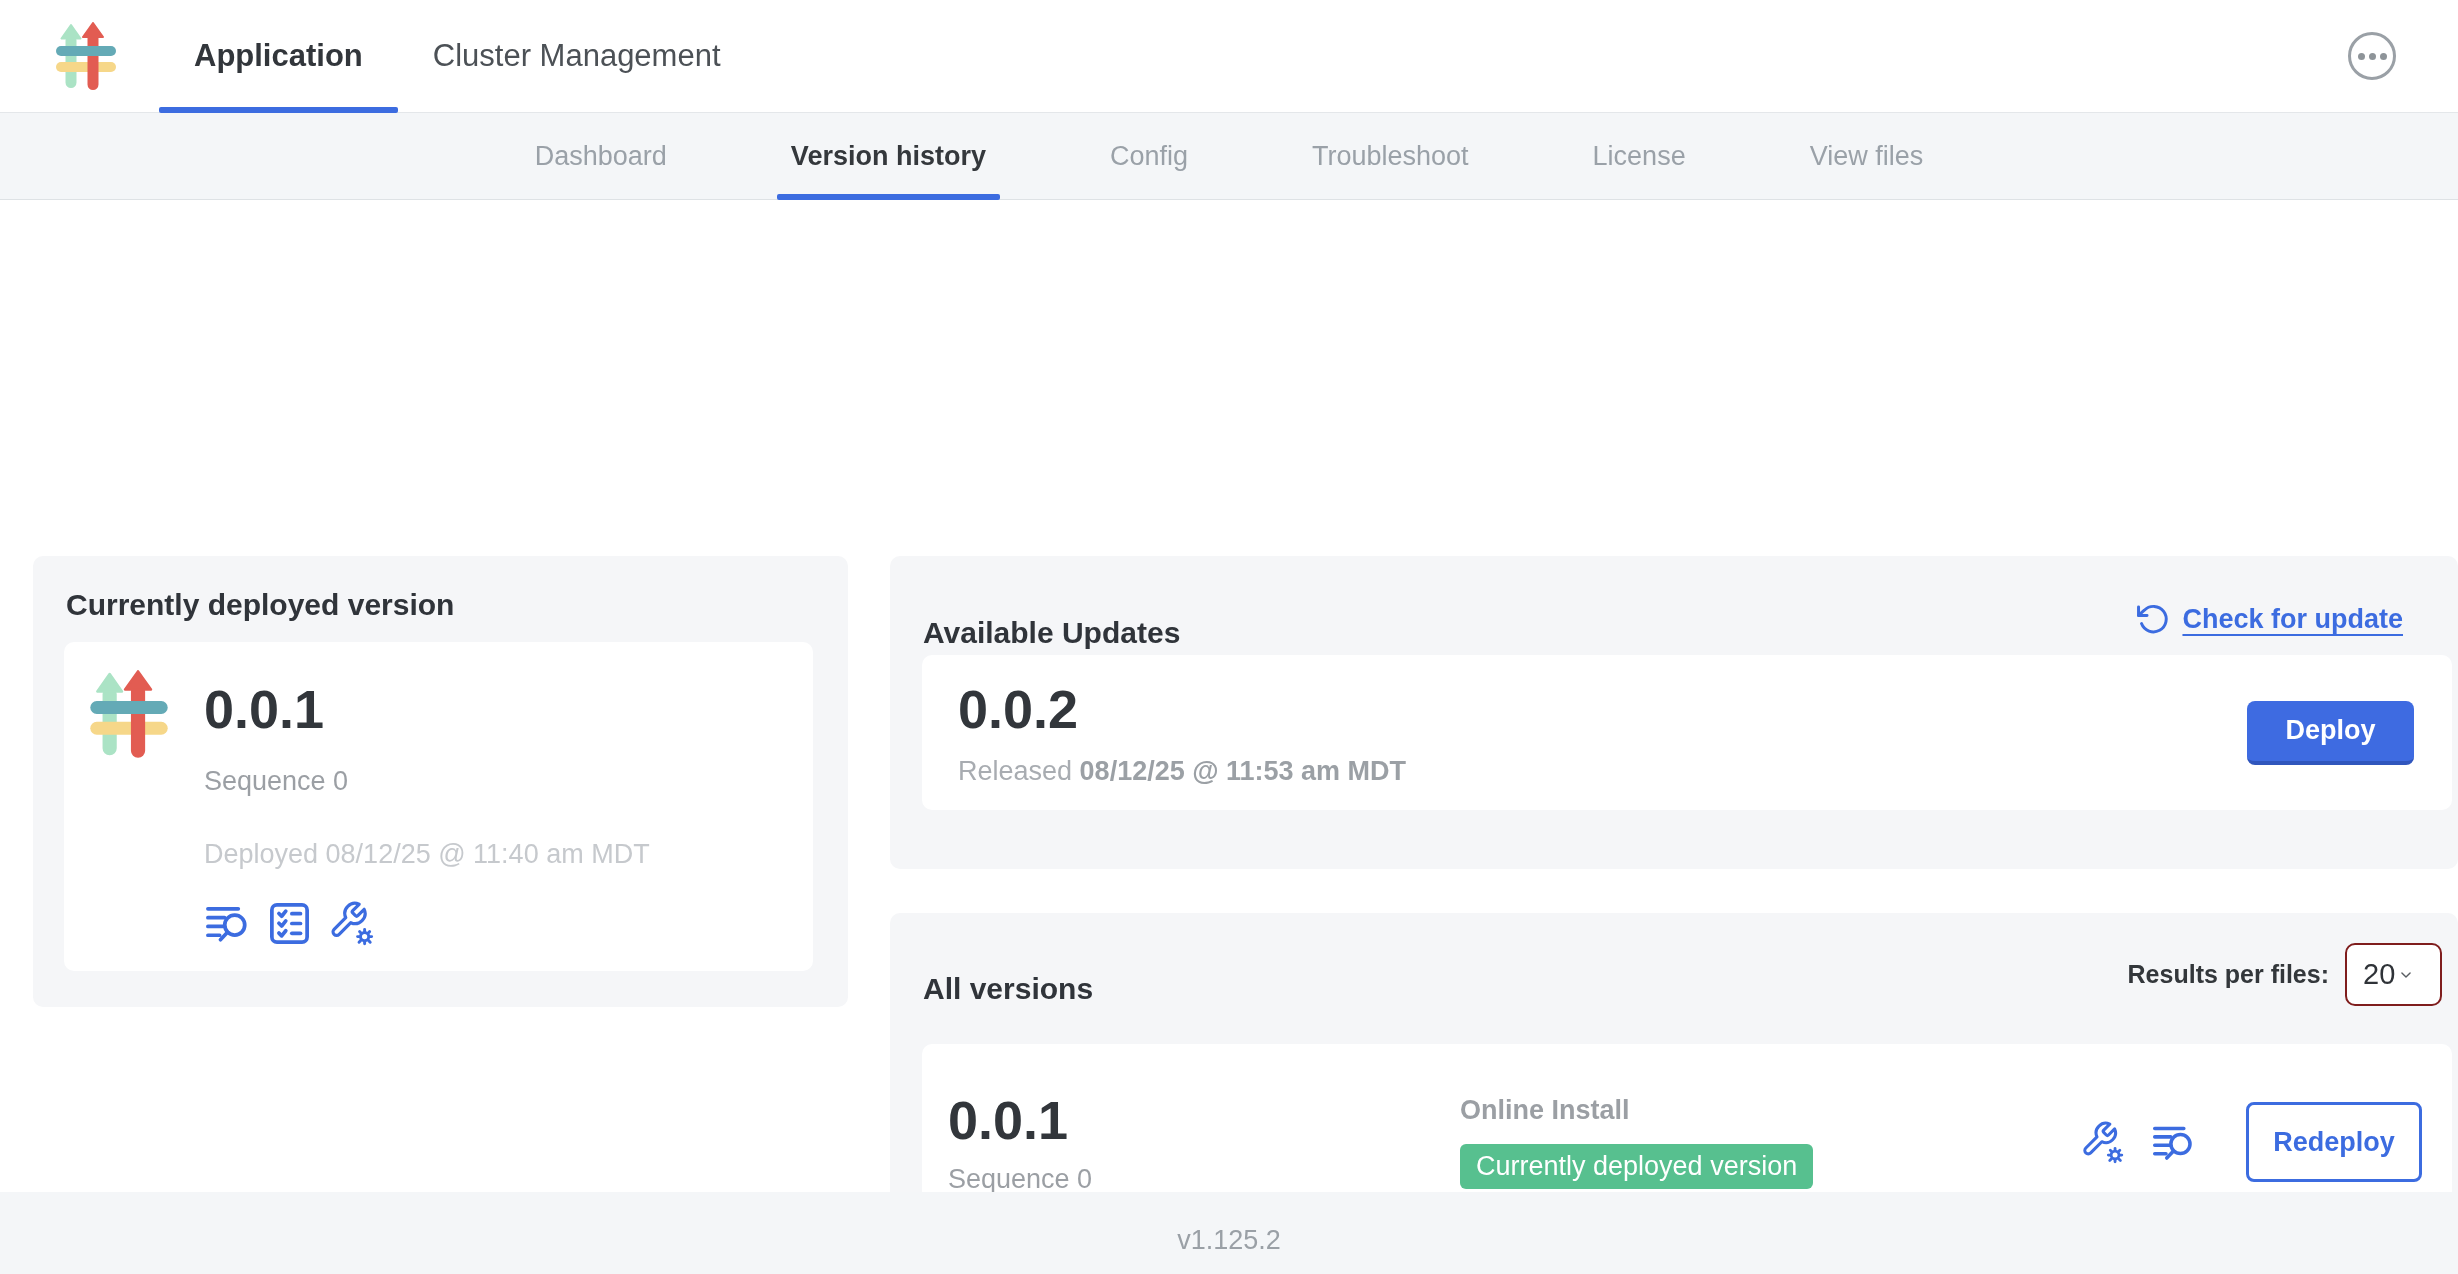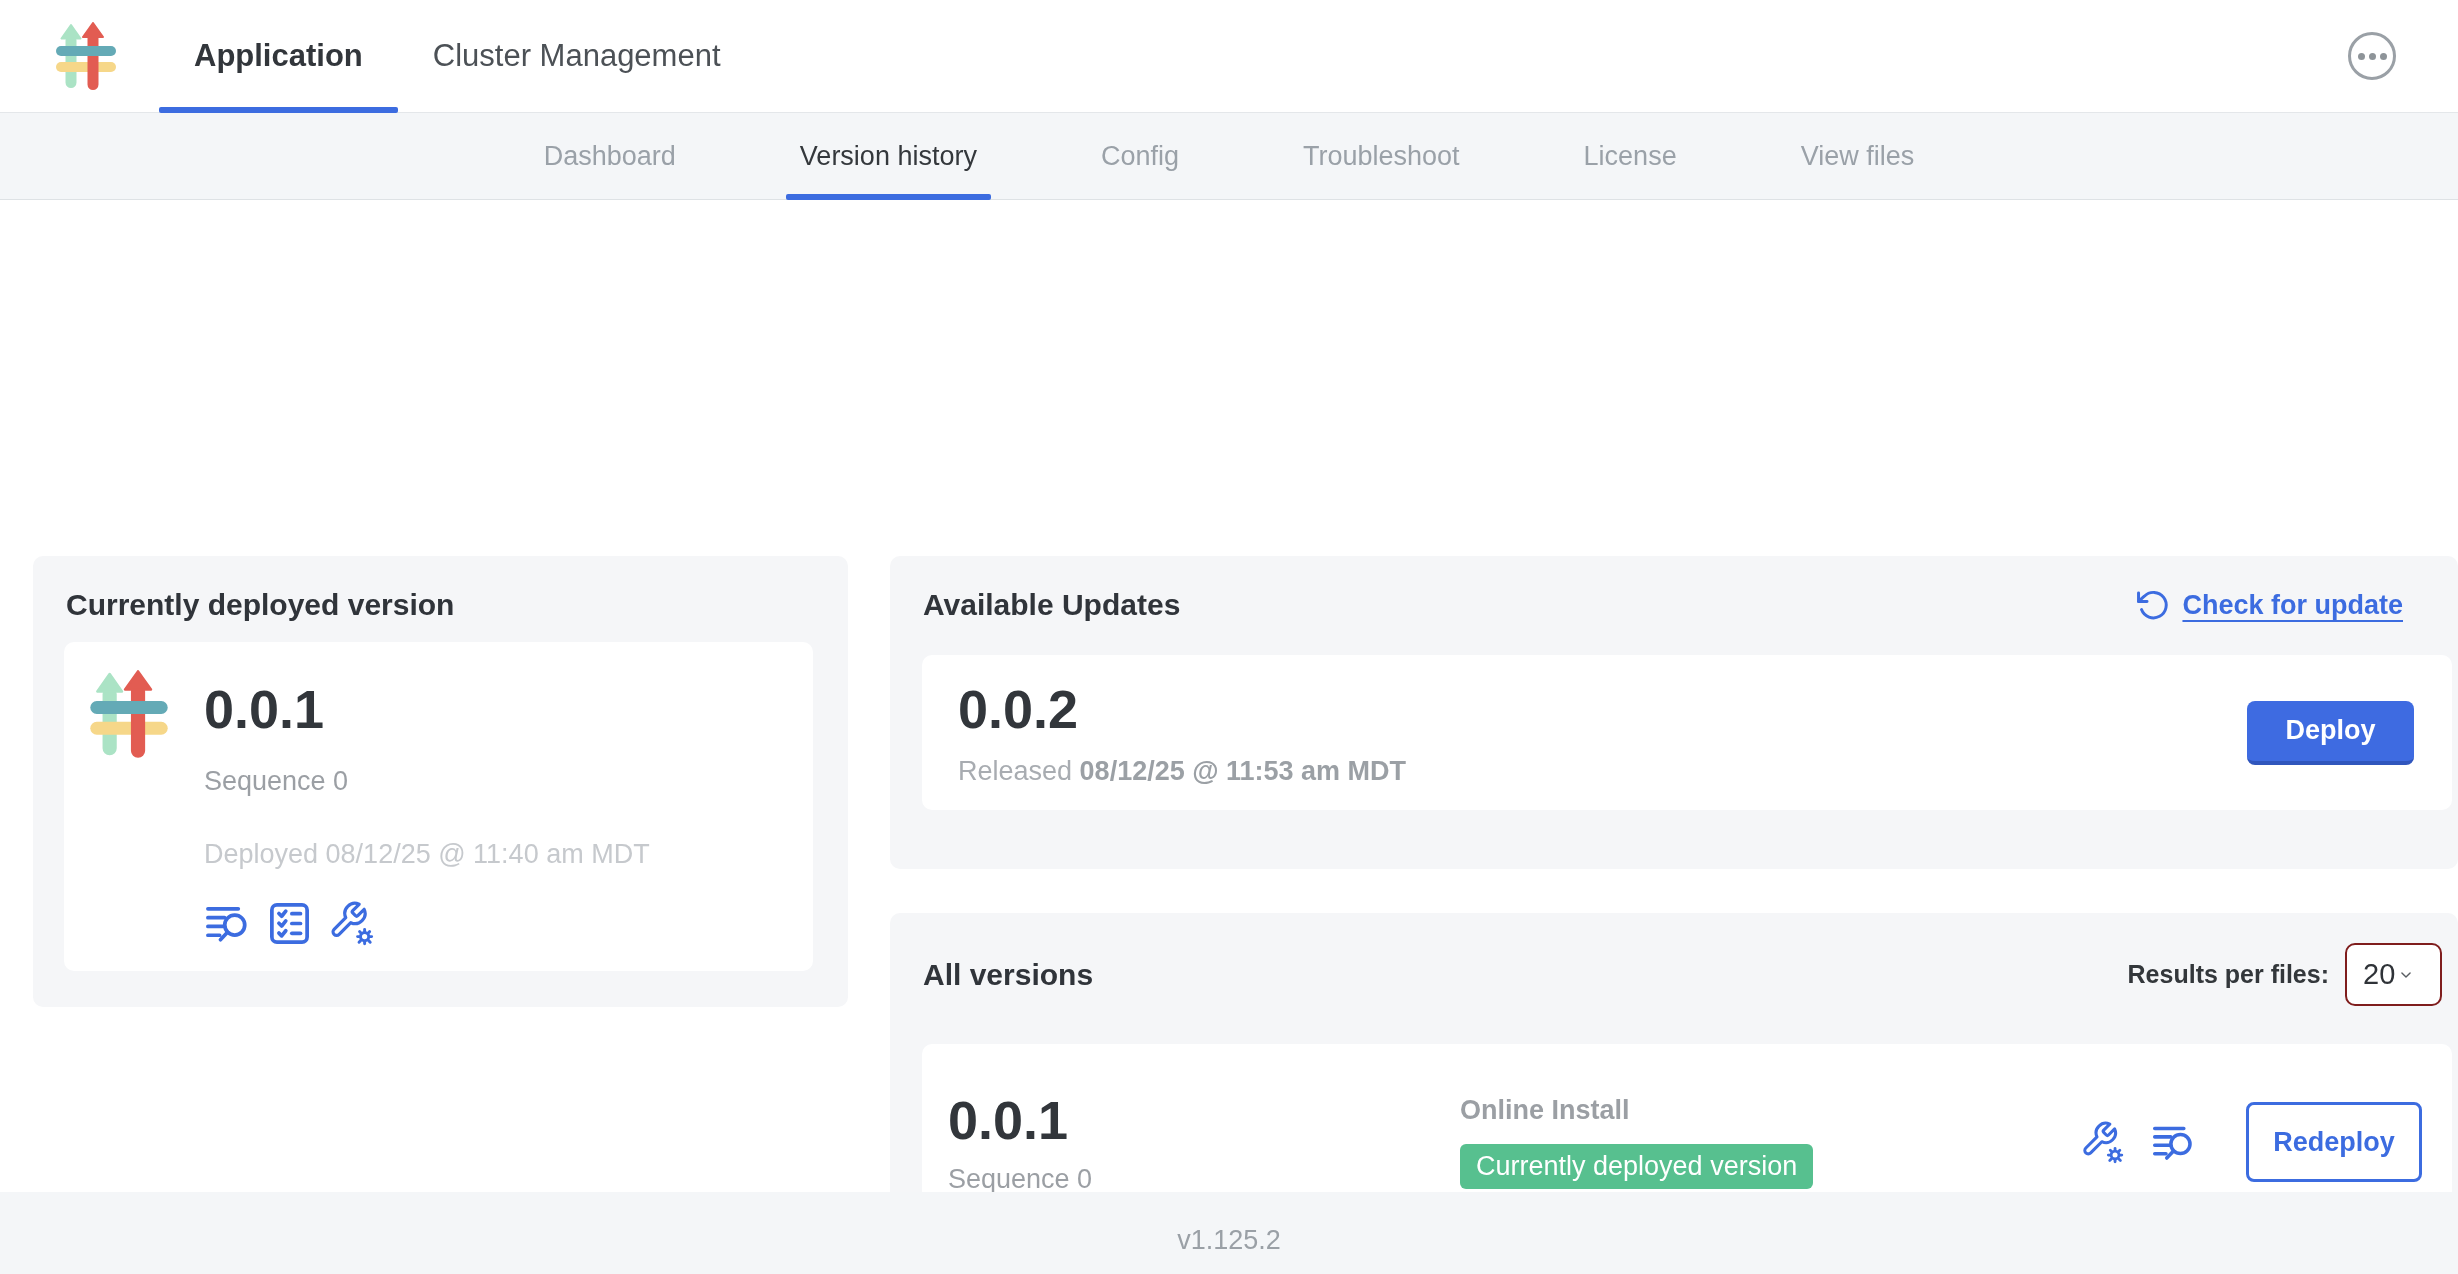--- a/index.html
+++ b/index.html
@@ -53,30 +53,30 @@
     background: #f4f6f8;
     border-bottom: 1px solid #dee2e5;
     display: flex; justify-content: center; align-items: stretch;
   }
   .subtab {
     display: flex; align-items: center;
     margin: 0 48px; padding: 0 14px;
     font-size: 27px; color: #9aa1a8;
     position: relative; cursor: pointer;
   }
-  .subtab.active { color: #34383c; font-weight: 400; }
+  .subtab.active { color: #34383c; font-weight: 700; }
   .subtab.active::after {
     content: "";
     position: absolute; left: 0; right: 0; bottom: -1px;
     height: 6px; background: #3c6ce0; border-radius: 2px;
   }
 
   
   .panel { position: absolute; background: #f5f6f8; border-radius: 10px; }
-  .panel-title { font-size: 30px; font-weight: 700; color: #30343a; }
+  .panel-title { font-size: 30px; font-weight: 700; color: #30343a; margin-top: 28px; }
   .card { position: absolute; background: #ffffff; border-radius: 10px; }
 
   
   #deployed-panel { left: 33px; top: 356px; width: 815px; height: 451px; }
   #deployed-panel .panel-title { margin: 32px 0 0 33px; }
   #deployed-card { left: 31px; top: 86px; width: 749px; height: 329px; display: flex; padding: 28px 0 0 25px; }
   #deployed-card .text-col { margin-left: 35px; }
   .big-version { font-size: 54px; font-weight: 700; color: #32363b; line-height: 1.15; }
   .seq { font-size: 27px; color: #9b9fa4; }
   #deployed-card .big-version { margin-top: 8px; }

